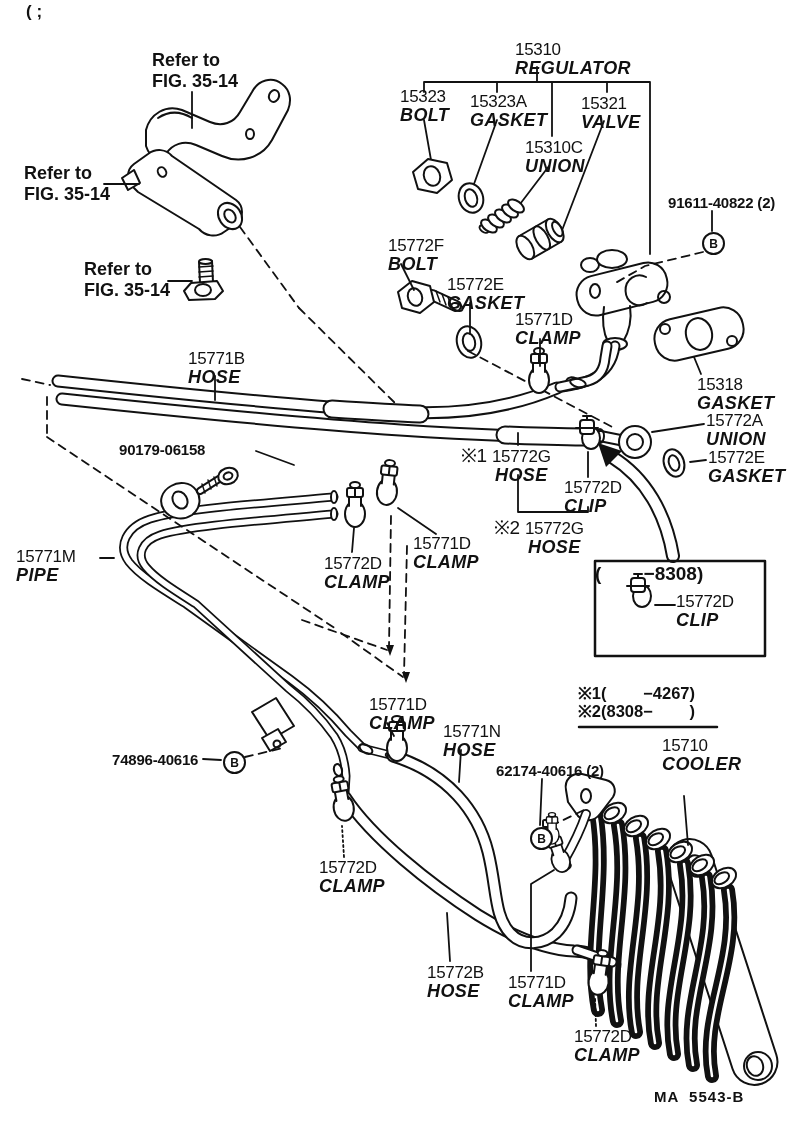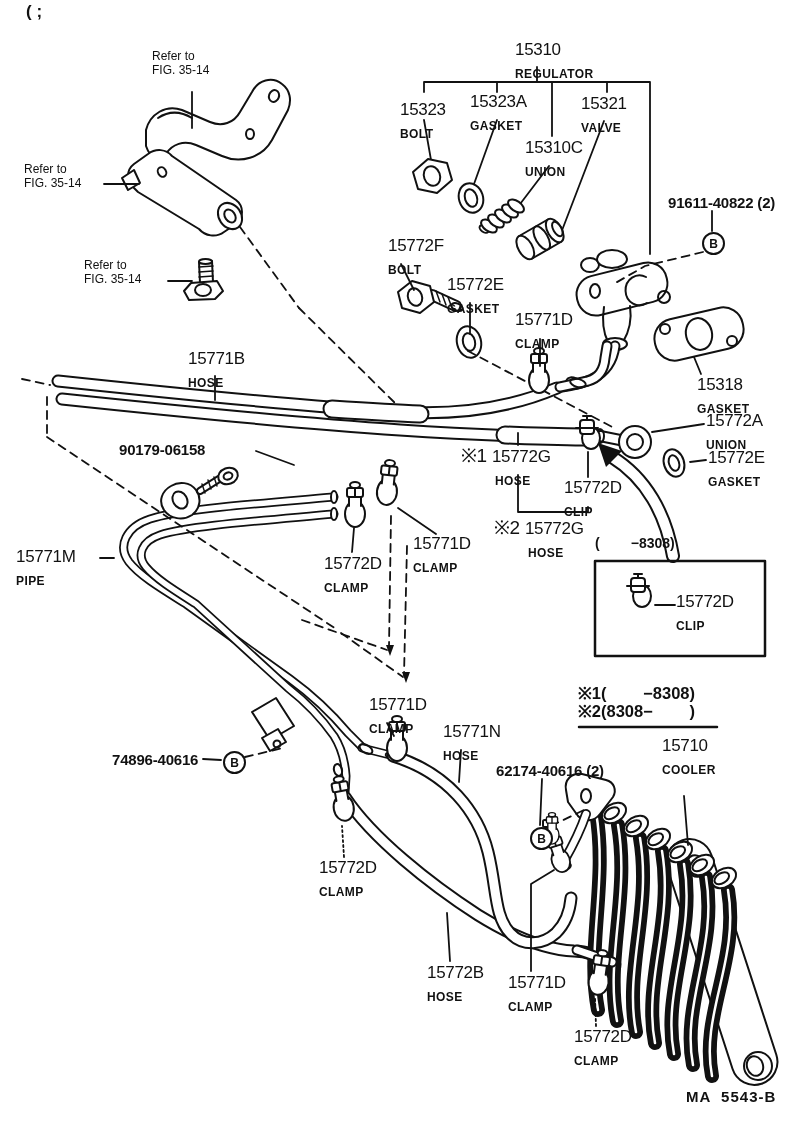--- a/index.html
+++ b/index.html
@@ -1,23 +1,23 @@
 <!DOCTYPE html>
 <html><head>
 <meta charset="utf-8">
 <style>
   html,body{margin:0;padding:0;background:#fff;}
   .canvas{position:relative;width:800px;height:1122px;background:#fff;overflow:hidden;
           font-family:"Liberation Sans",sans-serif;color:#111;}
   svg.art{position:absolute;left:0;top:0;}
   .pl{position:absolute;line-height:1;}
   .num{font-size:17px;font-weight:normal;letter-spacing:-0.3px;white-space:nowrap;}
-  .sub{font-size:12px;font-weight:bold;letter-spacing:0.4px;margin-top:10px;white-space:nowrap;}
+  .sub{font-size:18px;font-weight:bold;letter-spacing:0.4px;margin-top:1px;white-space:nowrap;font-style:italic;}
   .one{position:absolute;font-size:15px;font-weight:bold;letter-spacing:-0.2px;white-space:nowrap;line-height:1;}
-  .ref{position:absolute;font-size:12px;font-weight:normal;line-height:1.15;white-space:nowrap;}
+  .ref{position:absolute;font-size:18px;font-weight:bold;line-height:1.15;white-space:nowrap;}
   .note{position:absolute;font-size:16.5px;font-weight:bold;white-space:pre;line-height:1.1;}
   .bmark{position:absolute;width:19px;height:19px;border:2px solid #111;border-radius:50%;
          display:flex;align-items:center;justify-content:center;font-size:12px;font-weight:bold;background:#fff;}
   .pref{margin-right:5px;font-size:19px;}
   .ind{margin-left:34px;}
   .corner{position:absolute;font-size:17px;font-weight:bold;}
   .footer{position:absolute;font-size:15px;font-weight:bold;letter-spacing:1px;white-space:pre;}
 </style>
 </head>
 <body>
@@ -334,21 +334,21 @@
 </div>
 <div class="ref" style="left:84px;top:259px">
   <div>Refer to</div>
   <div>FIG. 35-14</div>
 </div>
 
 <div class="pl" style="left:515px;top:41px">
   <div class="num">15310</div>
   <div class="sub">REGULATOR</div>
 </div>
-<div class="pl" style="left:400px;top:101px">
+<div class="pl" style="left:400px;top:88px">
   <div class="num">15323</div>
   <div class="sub">BOLT</div>
 </div>
 <div class="pl" style="left:470px;top:93px">
   <div class="num">15323A</div>
   <div class="sub">GASKET</div>
 </div>
 <div class="pl" style="left:581px;top:95px">
   <div class="num">15321</div>
   <div class="sub">VALVE</div>
@@ -404,26 +404,26 @@
   <div class="sub">PIPE</div>
 </div>
 <div class="pl" style="left:324px;top:555px">
   <div class="num">15772D</div>
   <div class="sub">CLAMP</div>
 </div>
 <div class="pl" style="left:413px;top:535px">
   <div class="num">15771D</div>
   <div class="sub">CLAMP</div>
 </div>
-<div class="note" style="left:595px;top:536px;font-size:14px">(        −8308)</div>
+<div class="note" style="left:595px;top:564px;font-size:19px">(        −8308)</div>
 <div class="pl" style="left:676px;top:593px">
   <div class="num">15772D</div>
   <div class="sub">CLIP</div>
 </div>
-<div class="note" style="left:578px;top:684px">※1(        −8308)</div>
+<div class="note" style="left:578px;top:684px">※1(        −4267)</div>
 <div class="note" style="left:578px;top:702px">※2(8308−        )</div>
 <div class="pl" style="left:369px;top:696px">
   <div class="num">15771D</div>
   <div class="sub">CLAMP</div>
 </div>
 <div class="pl" style="left:443px;top:723px">
   <div class="num">15771N</div>
   <div class="sub">HOSE</div>
 </div>
 <div class="one" style="left:112px;top:752px">74896-40616</div>
@@ -446,15 +446,15 @@
 </div>
 <div class="pl" style="left:574px;top:1028px">
   <div class="num">15772D</div>
   <div class="sub">CLAMP</div>
 </div>
 
 <div class="bmark" style="left:702px;top:232px">B</div>
 <div class="bmark" style="left:223px;top:751px">B</div>
 <div class="bmark" style="left:530px;top:827px">B</div>
 
-<div class="footer" style="left:686px;top:1088px">MA  5543-B</div>
+<div class="footer" style="left:654px;top:1088px">MA  5543-B</div>
 
 </div>
 
 </body></html>

